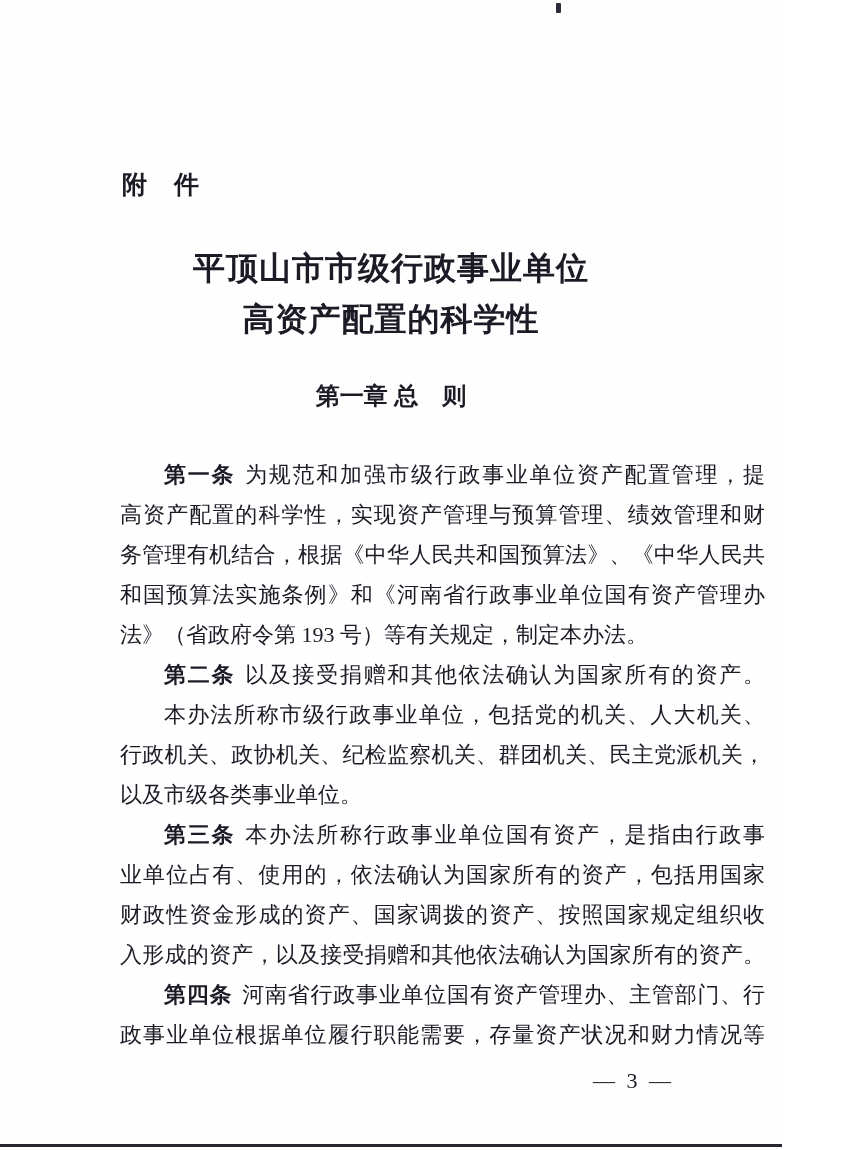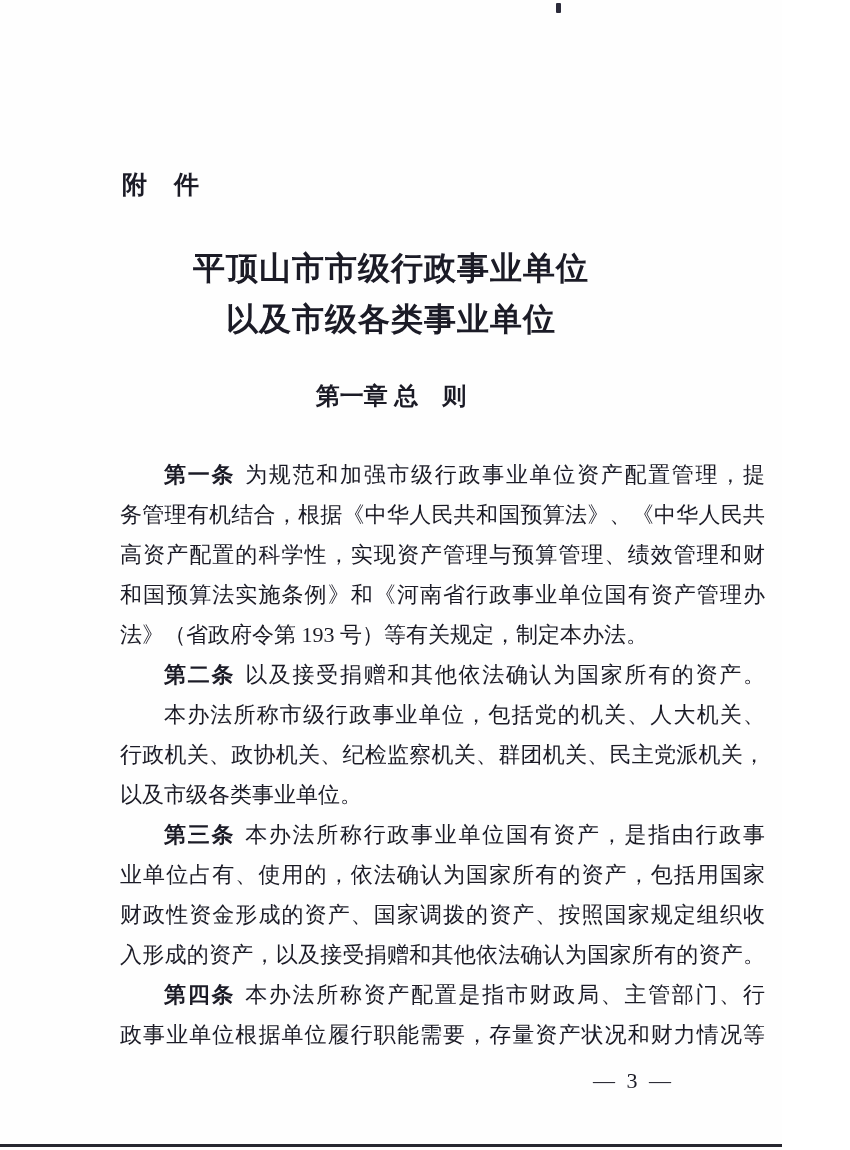--- a/index.html
+++ b/index.html
@@ -90,32 +90,32 @@
 <body>
 
 <div id="page">
 
   <div class="artifact-top"></div>
 
   <div class="attachment">附　件</div>
 
   <div class="title-block">
     <div class="title-line">平顶山市市级行政事业单位</div>
-    <div class="title-line">以及市级各类事业单位</div>
+    <div class="title-line">高资产配置的科学性</div>
   </div>
 
   <div class="chapter">第一章 总　则</div>
 
   <div class="body-text">
 
     <div class="line j ind"><span class="lead">第一条</span><span>为规范和加强市级行政事业单位资产配置管理，提</span></div>
 
+    <div class="line j"><span>高资产配置的科学性，实现资产管理与预算管理、绩效管理和财</span></div>
+
     <div class="line j"><span>务管理有机结合，根据《中华人民共和国预算法》、《中华人民共</span></div>
-
-    <div class="line j"><span>高资产配置的科学性，实现资产管理与预算管理、绩效管理和财</span></div>
 
     <div class="line j"><span>和国预算法实施条例》和《河南省行政事业单位国有资产管理办</span></div>
 
     <div class="line"><span>法》（省政府令第 193 号）等有关规定，制定本办法。</span></div>
 
     <div class="line j ind"><span class="lead">第二条</span><span>以及接受捐赠和其他依法确认为国家所有的资产。</span></div>
 
     <div class="line j ind"><span>本办法所称市级行政事业单位，包括党的机关、人大机关、</span></div>
 
     <div class="line j"><span>行政机关、政协机关、纪检监察机关、群团机关、民主党派机关，</span></div>
@@ -123,21 +123,21 @@
     <div class="line"><span>以及市级各类事业单位。</span></div>
 
     <div class="line j ind"><span class="lead">第三条</span><span>本办法所称行政事业单位国有资产，是指由行政事</span></div>
 
     <div class="line j"><span>业单位占有、使用的，依法确认为国家所有的资产，包括用国家</span></div>
 
     <div class="line j"><span>财政性资金形成的资产、国家调拨的资产、按照国家规定组织收</span></div>
 
     <div class="line j"><span>入形成的资产，以及接受捐赠和其他依法确认为国家所有的资产。</span></div>
 
-    <div class="line j ind"><span class="lead">第四条</span><span>本办法所称资产配置是指市财政局、主管部门、行</span></div>
+    <div class="line j ind"><span class="lead">第四条</span><span>河南省行政事业单位国有资产管理办、主管部门、行</span></div>
 
     <div class="line j"><span>政事业单位根据单位履行职能需要，存量资产状况和财力情况等</span></div>
 
   </div>
 
   <div class="pageno">— 3 —</div>
 
   <div class="bottom-scan-line"></div>
 
 </div>

